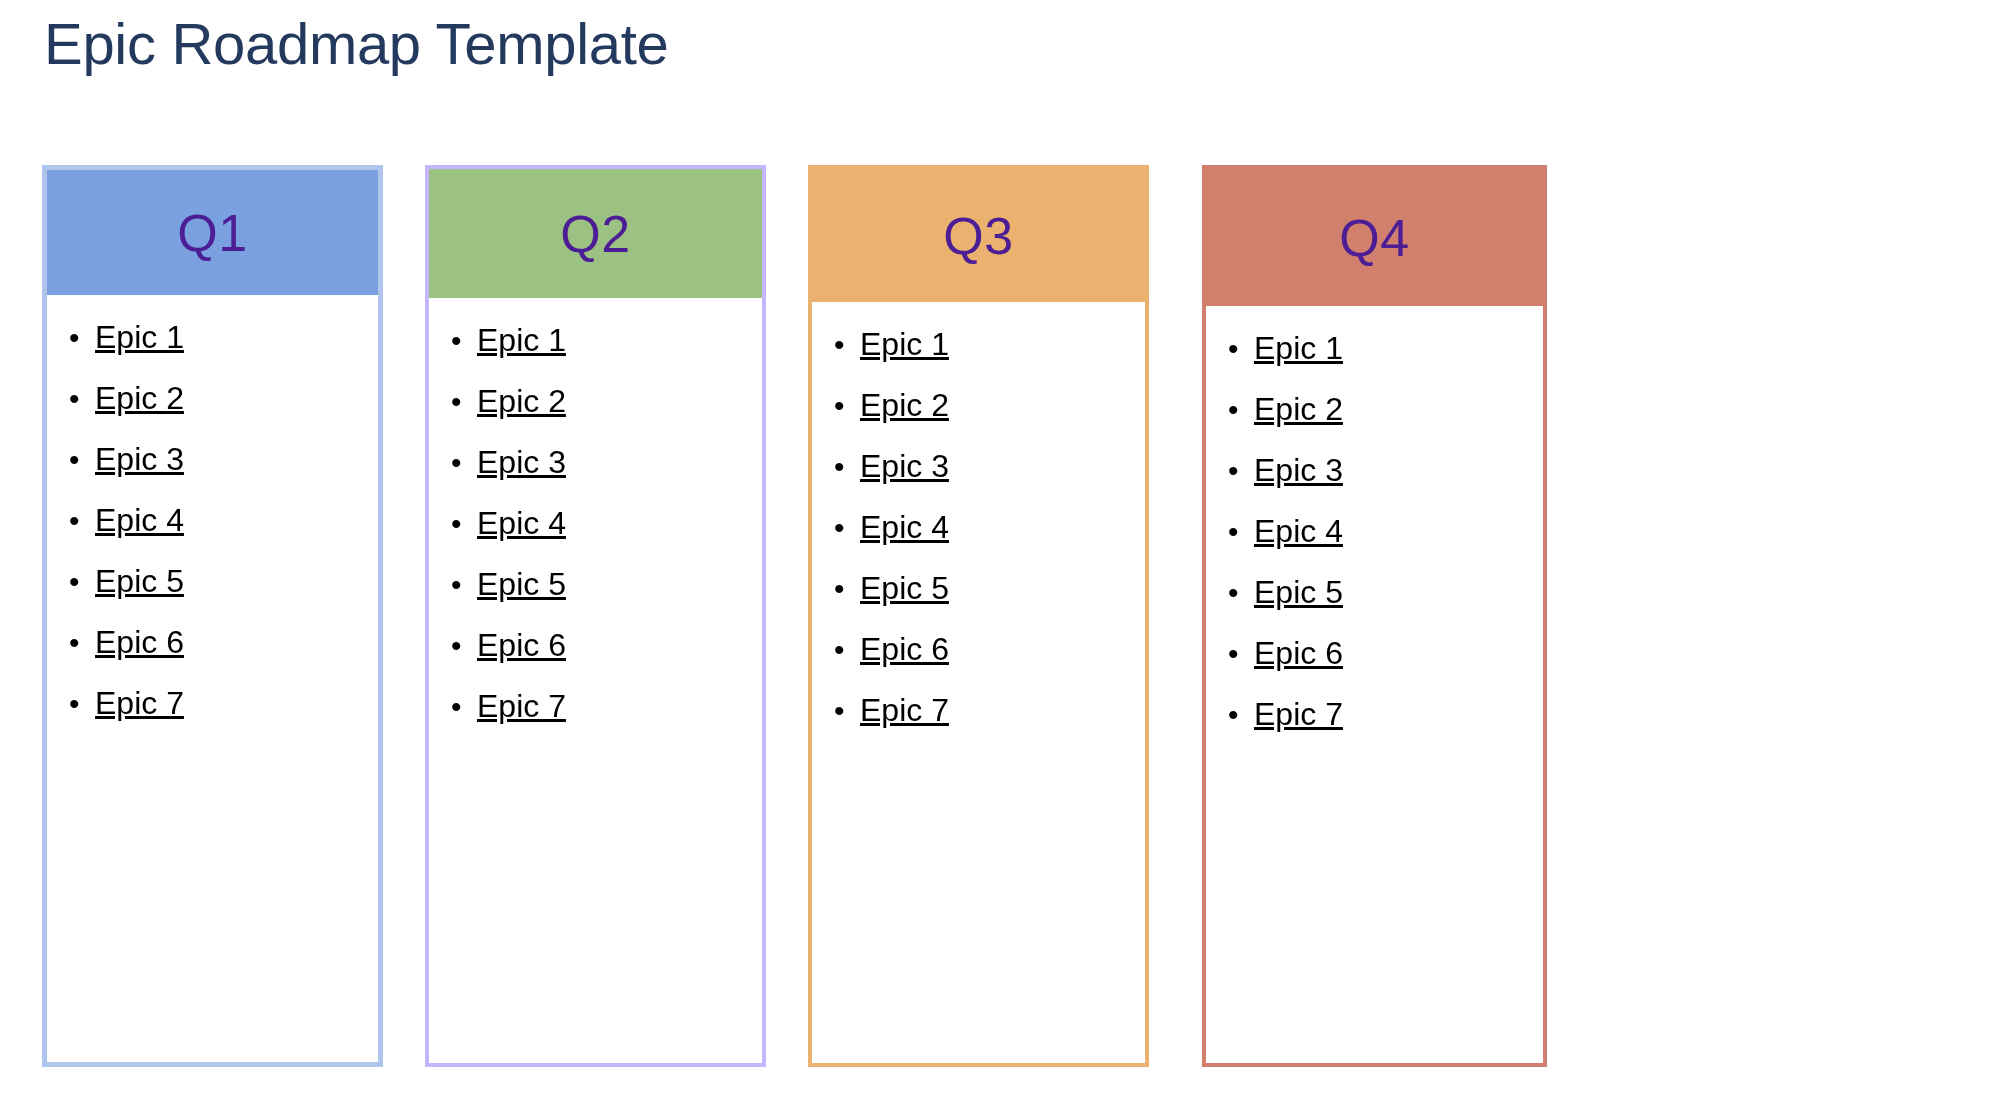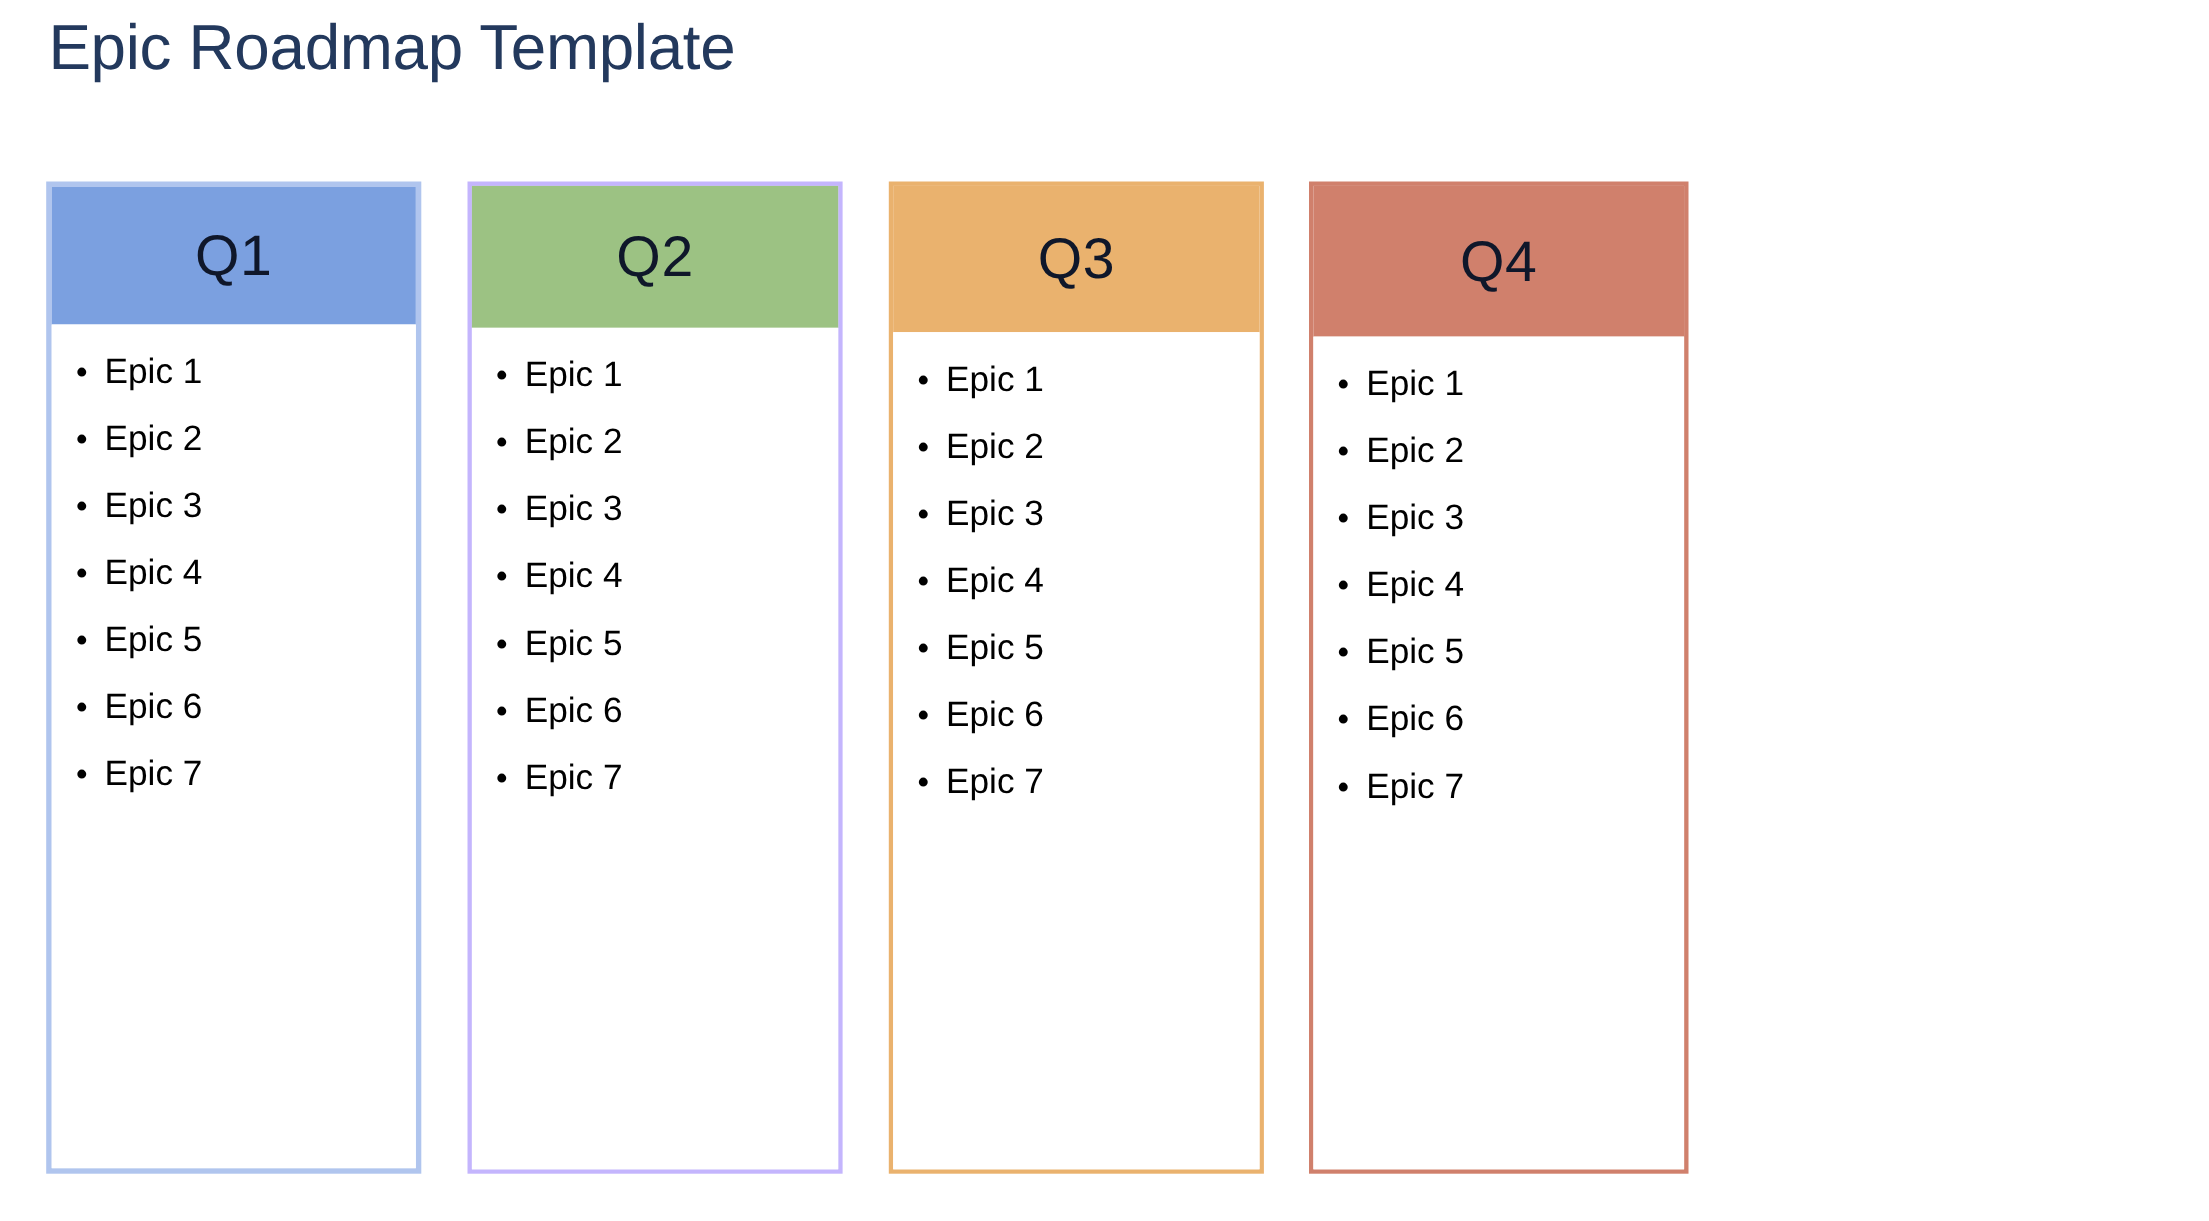--- a/index.html
+++ b/index.html
@@ -49,29 +49,29 @@
     position: relative;
     box-sizing: border-box;
     background: #ffffff;
     display: flex;
     flex-direction: column;
     height: 902px;
   }
 
   .card-q1 { width: 341px; margin-right: 42px; border: 5px solid #b0c5ee; }
   .card-q2 { width: 341px; margin-right: 42px; border: 4px solid #c4b5fd; }
-  .card-q3 { width: 341px; margin-right: 41px; border: 4px solid #eab26e; }
+  .card-q3 { width: 341px; margin-right: 53px; border: 4px solid #eab26e; }
   .card-q4 { width: 345px; margin-right: 16px;    border: 4px solid #d0806c; }
 
   .quarter-header {
     flex: 0 0 auto;
     display: flex;
     align-items: center;
     justify-content: center;
-    color: #0f172a;
+    color: #4c1d95;
     font-size: 52px;
     font-weight: 400;
     letter-spacing: 0.5px;
     user-select: none;
   }
 
   .card-q1 .quarter-header { height: 125px; background: #7ba0e0; }
   .card-q2 .quarter-header { height: 129px; background: #9cc283; }
   .card-q3 .quarter-header { height: 133px; background: #eab26e; }
   .card-q4 .quarter-header { height: 137px; background: #d0806c; }
@@ -105,20 +105,21 @@
     width: 26px;
     font-size: 30px;
     line-height: 40px;
     color: #000000;
     text-align: left;
   }
 
   .epic-label {
     flex: 0 0 auto;
     white-space: nowrap;
+    text-decoration: underline;
   }
 </style>
 </head>
 <body>
 
 <div class="page">
 
   <div class="page-title">Epic Roadmap Template</div>
 
   <div class="board">

